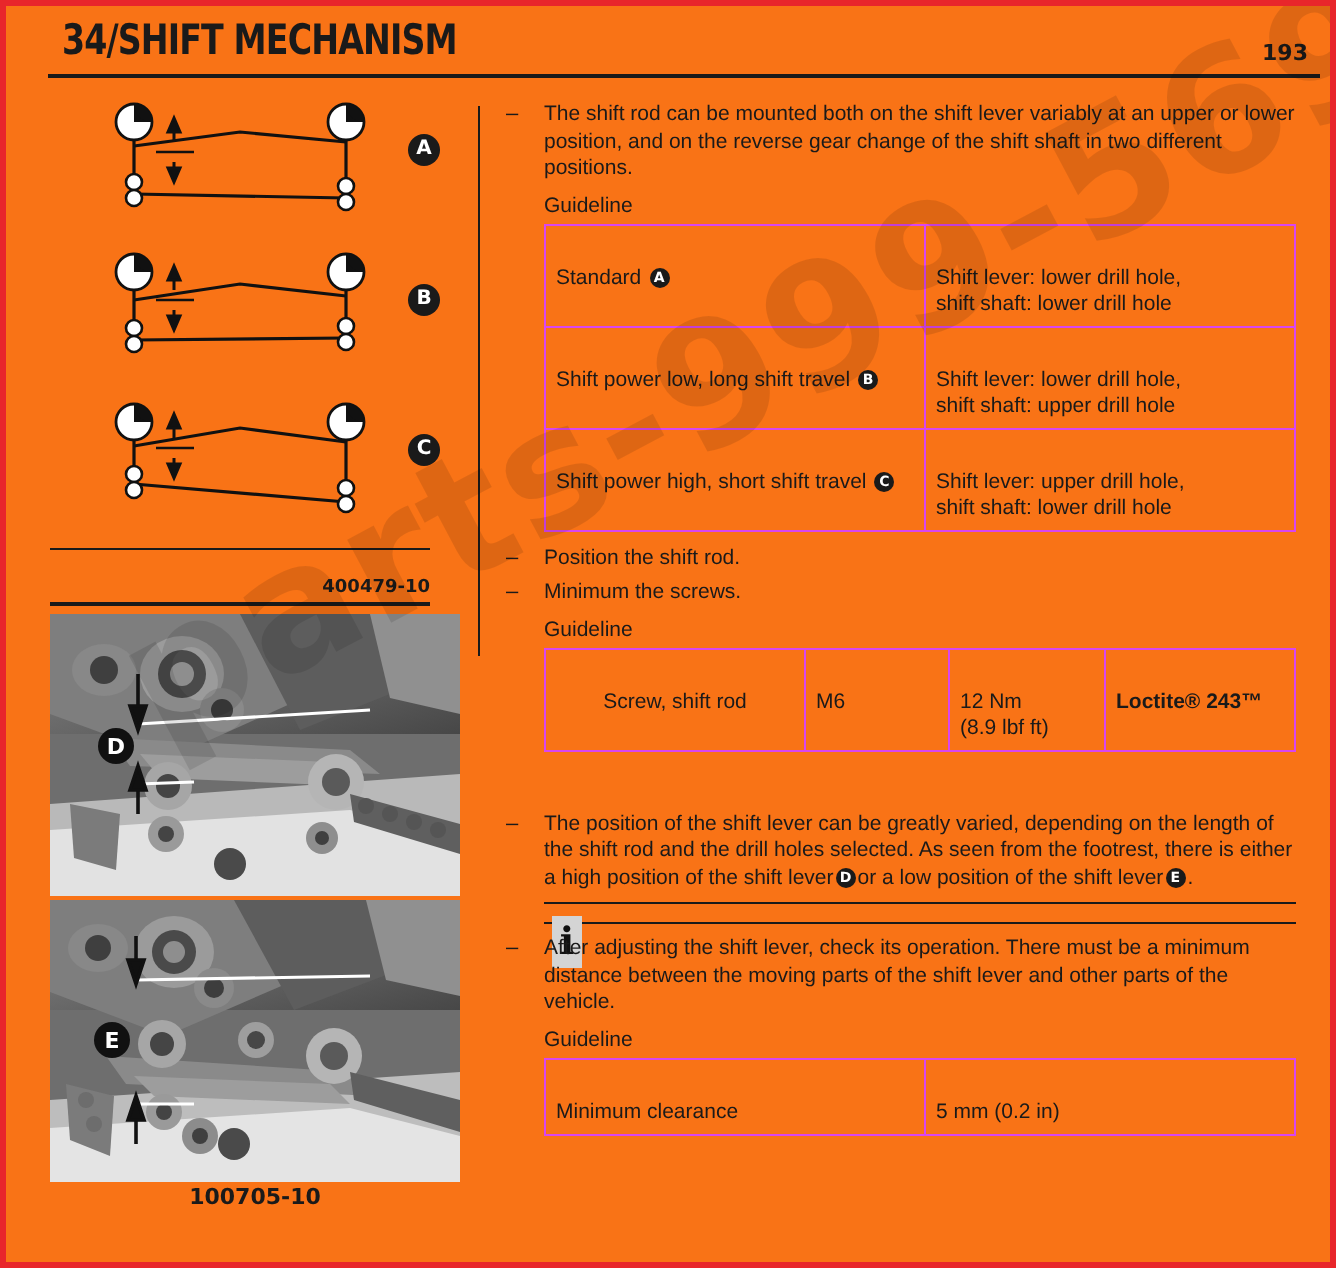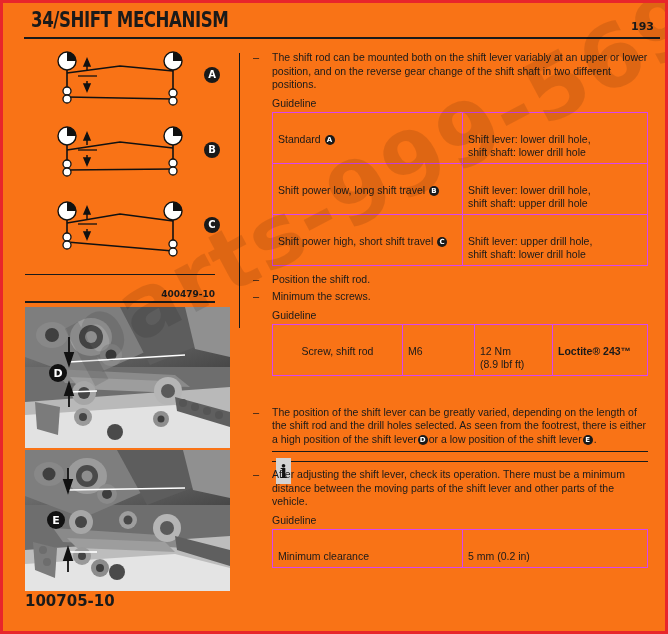--- a/index.html
+++ b/index.html
@@ -212,24 +212,24 @@
     margin-top:2px;
   }
   .photo-frame {
     position:relative;
     width:205px; height:141px;
     overflow:hidden;
     margin-top:4px;
   }
   .photo-caption {
     font-family:"DejaVu Sans", sans-serif;
-    font-size:15px;
-    font-weight:bold;
-    color:#1a1a1a;
-    text-align:left;
+    font-size:11px;
+    font-weight:bold;
+    color:#1a1a1a;
+    text-align:center;
     width:205px;
     padding-top:1px;
   }
   .photo-rule {
     width:190px;
     height:1.5px;
     background:#1a1a1a;
     margin-top:2px;
   }
 </style>

